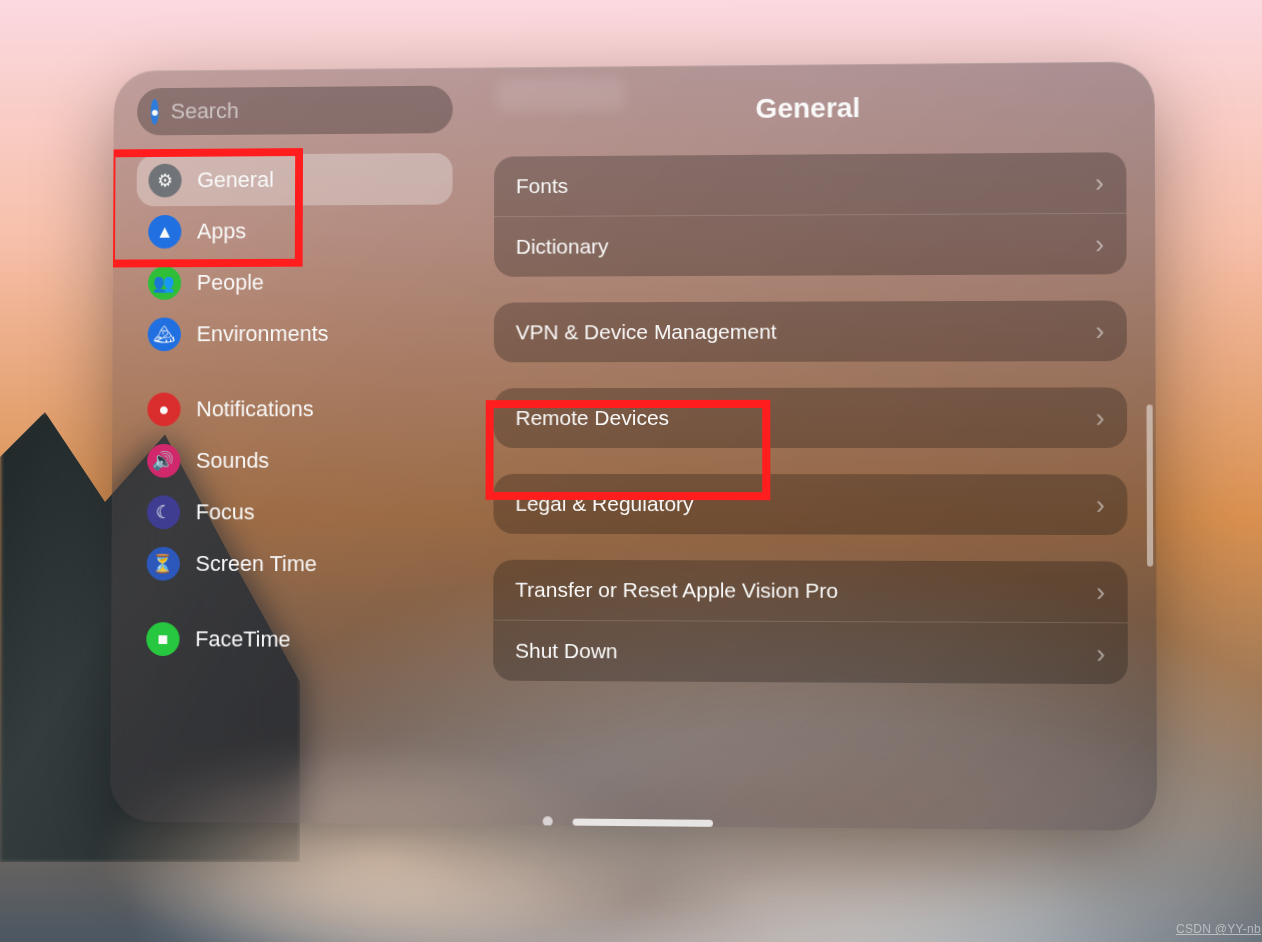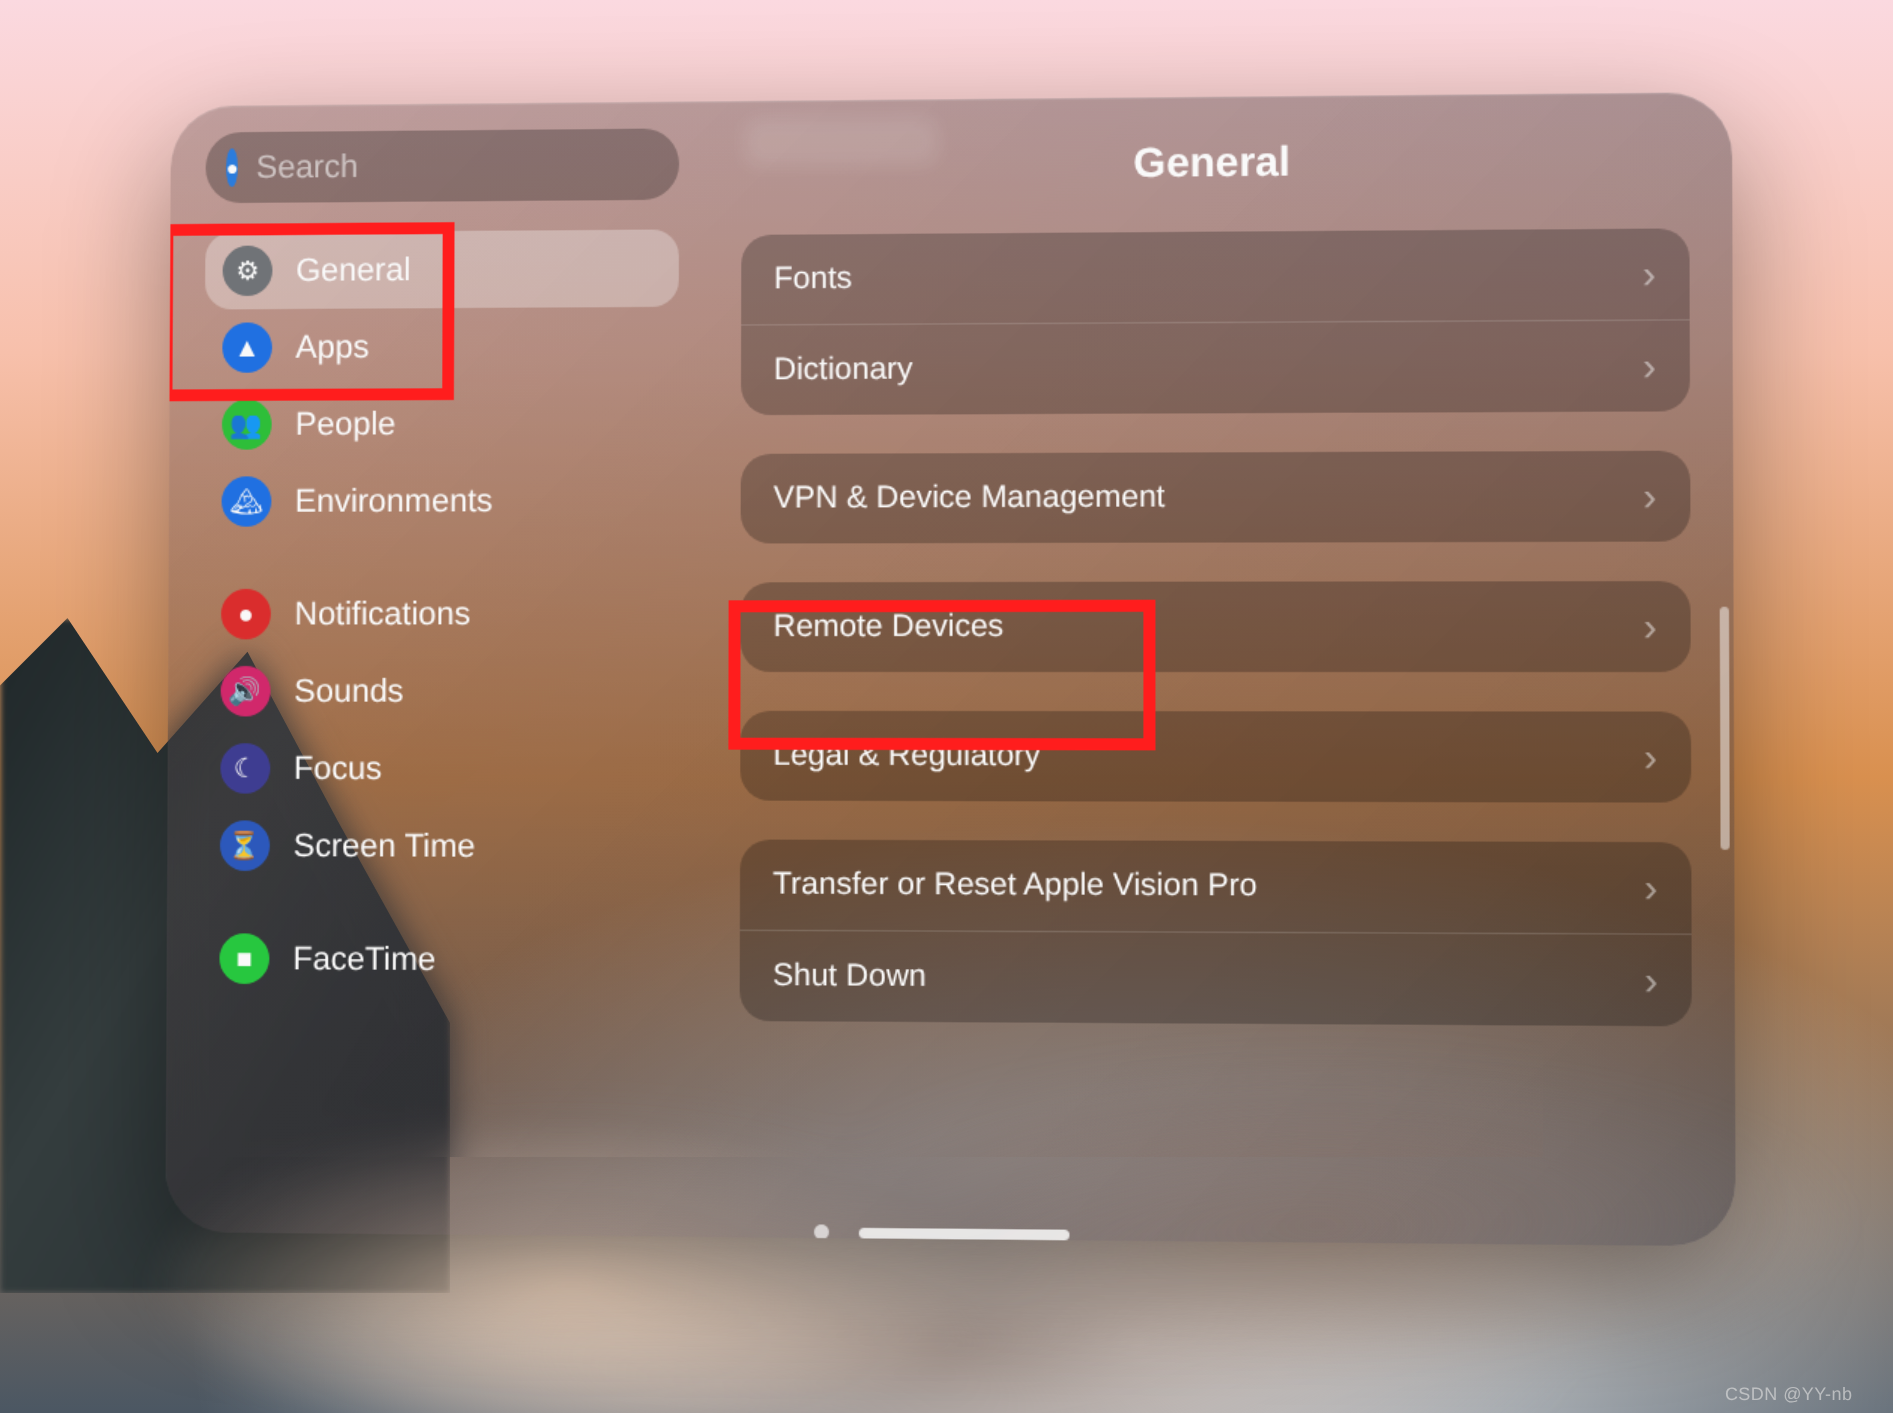--- a/index.html
+++ b/index.html
@@ -58,21 +58,21 @@
   .blurred{position:absolute;left:30px;top:12px;width:130px;height:32px;border-radius:10px;background:rgba(255,255,255,.1);filter:blur(6px);}
   .scroll-ind{position:absolute;right:3px;top:340px;width:6px;height:160px;border-radius:3px;background:rgba(255,255,255,.5);}
   .home-ind{position:absolute;left:50%;transform:translateX(-50%);bottom:-1px;display:flex;align-items:center;gap:20px;}
   .home-dot{width:10px;height:10px;border-radius:50%;background:rgba(255,255,255,.7);}
   .home-bar{width:140px;height:7px;border-radius:4px;background:rgba(255,255,255,.85);}
   
   .hl{position:absolute;border:8px solid #ff1a1a;box-sizing:border-box;pointer-events:none;z-index:5;}
   .hl1{left:-6px;top:80px;width:200px;height:120px;}
   .hl2{left:380px;top:335px;width:285px;height:100px;}
   
-  .wm{position:absolute;right:27px;bottom:6px;color:rgba(220,220,220,.7);font-size:12px;letter-spacing:.3px;}
+  .wm{position:absolute;right:1px;bottom:6px;color:rgba(220,220,220,.7);font-size:12px;letter-spacing:.3px;text-decoration:underline;}
 </style>
 </head>
 <body>
 
 <div class="mountain"></div>
 <div class="clouds"></div>
 
 <div class="panel">
   <div class="hl hl1"></div>
   <div class="hl hl2"></div>

